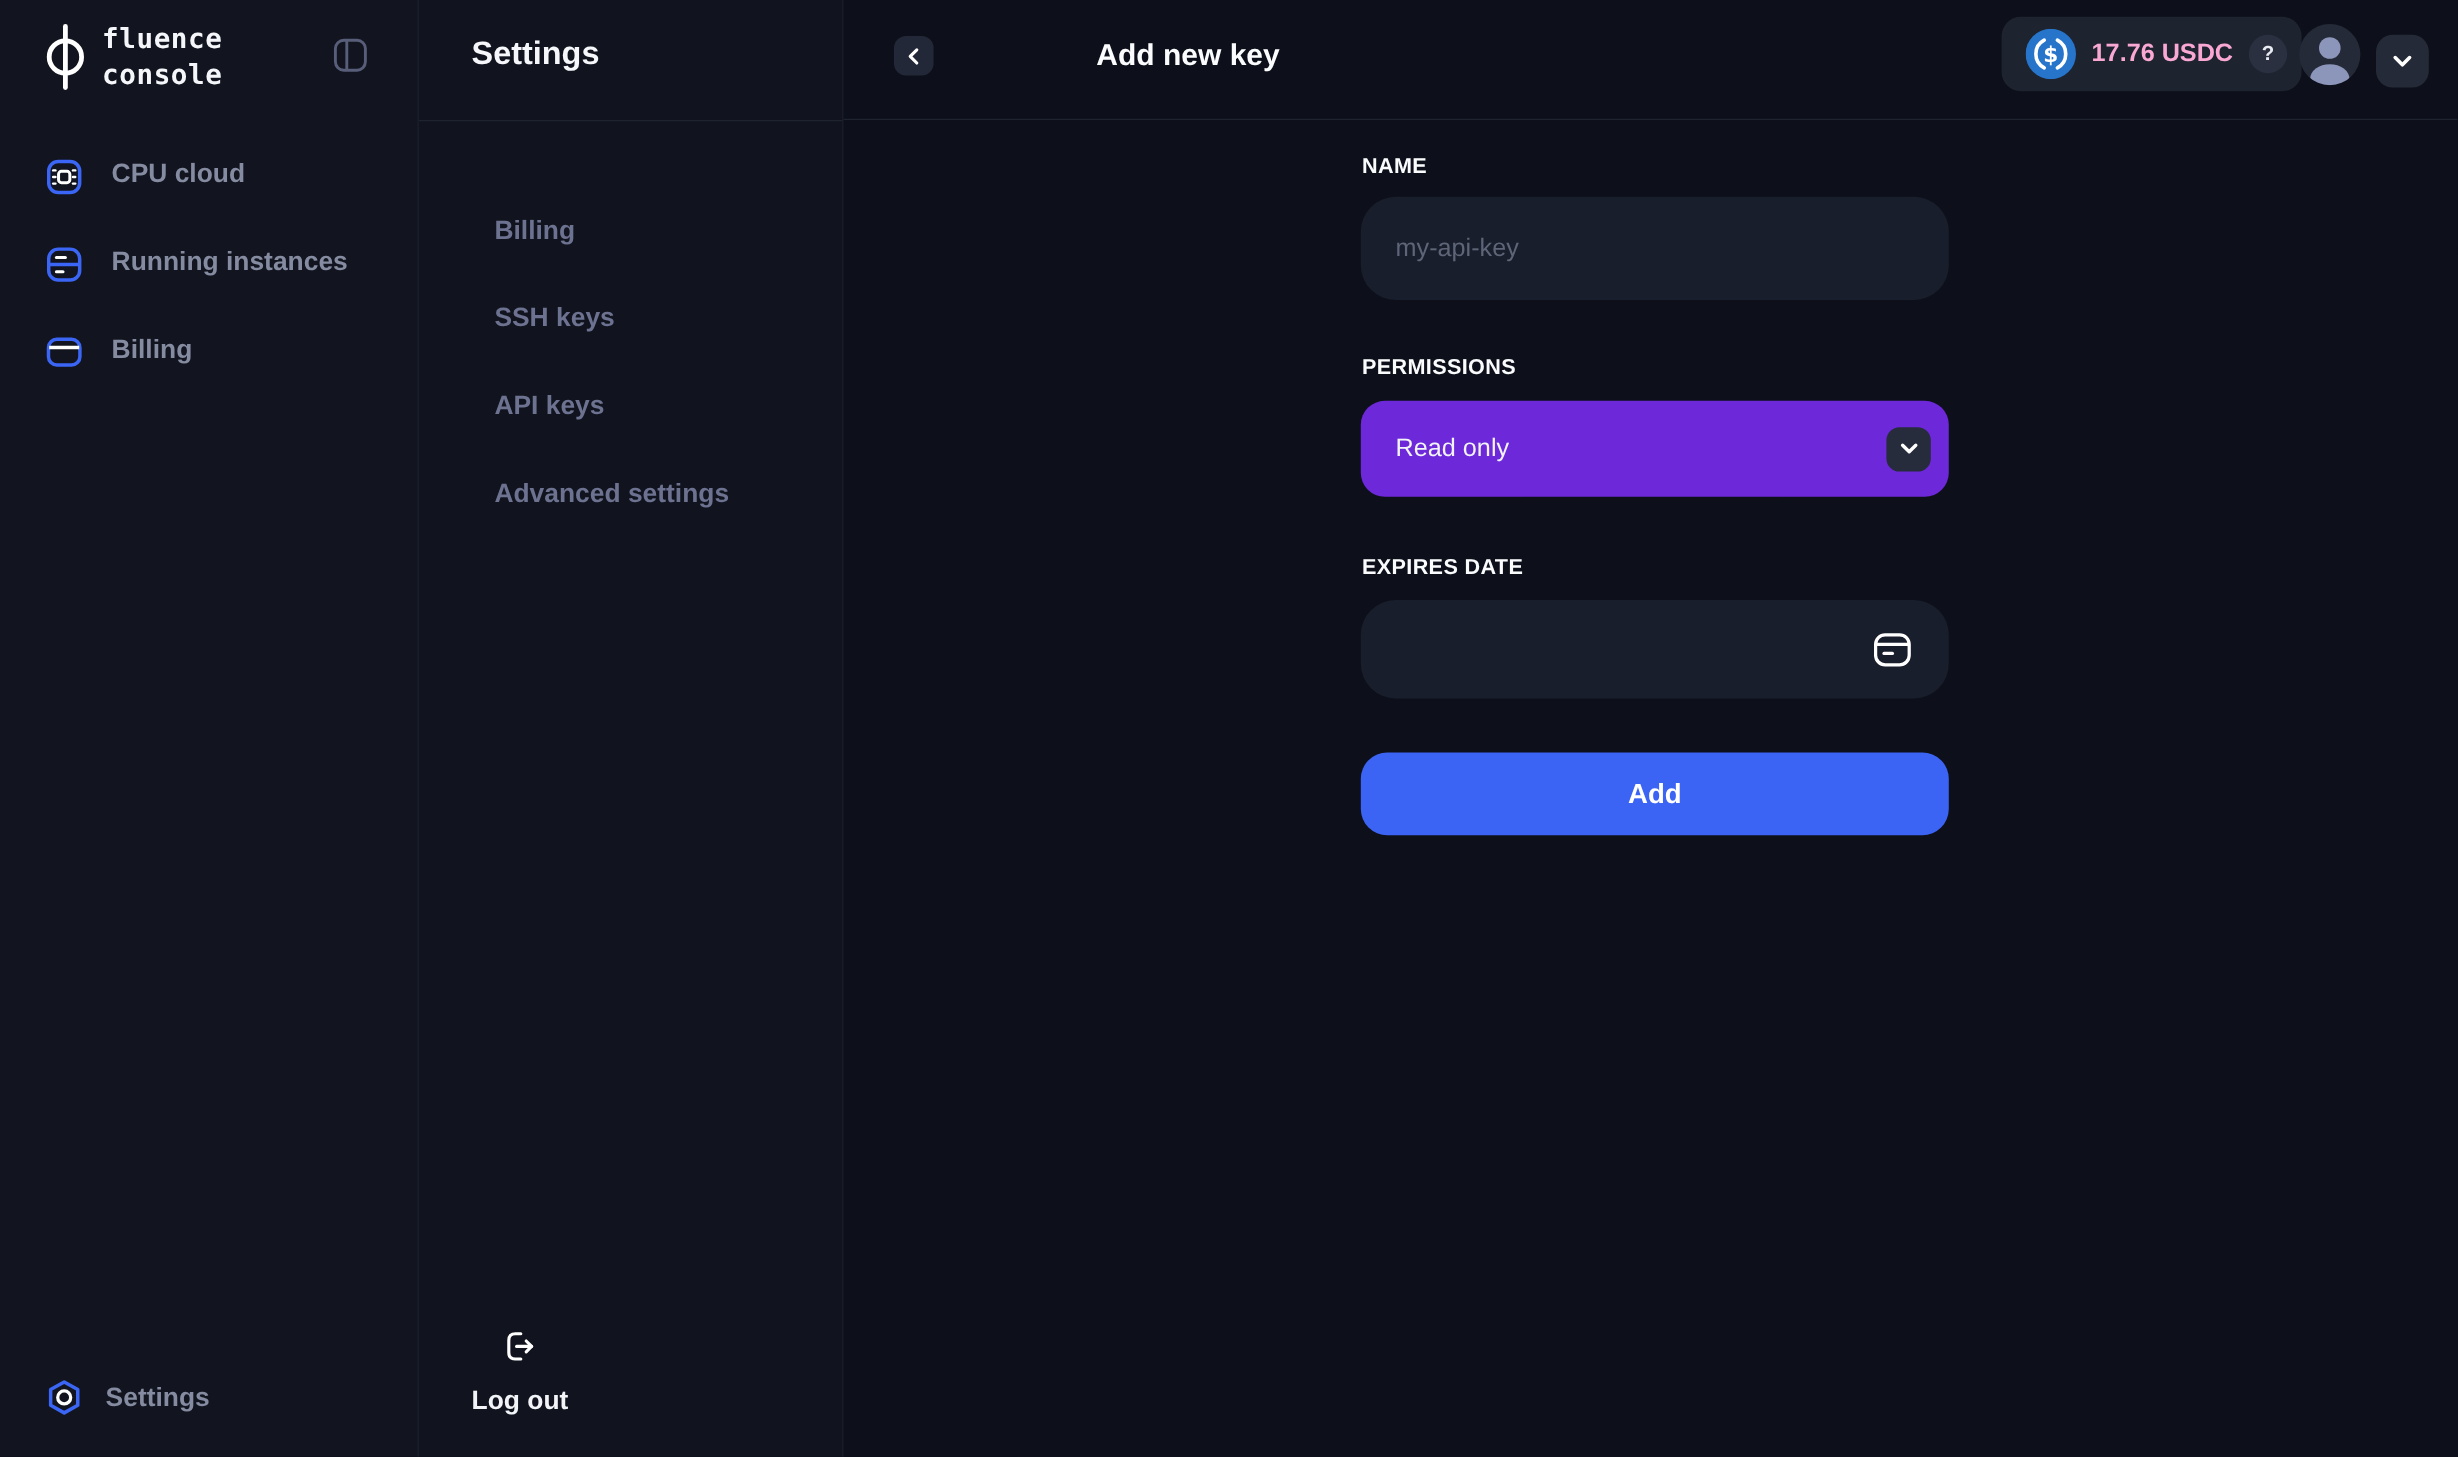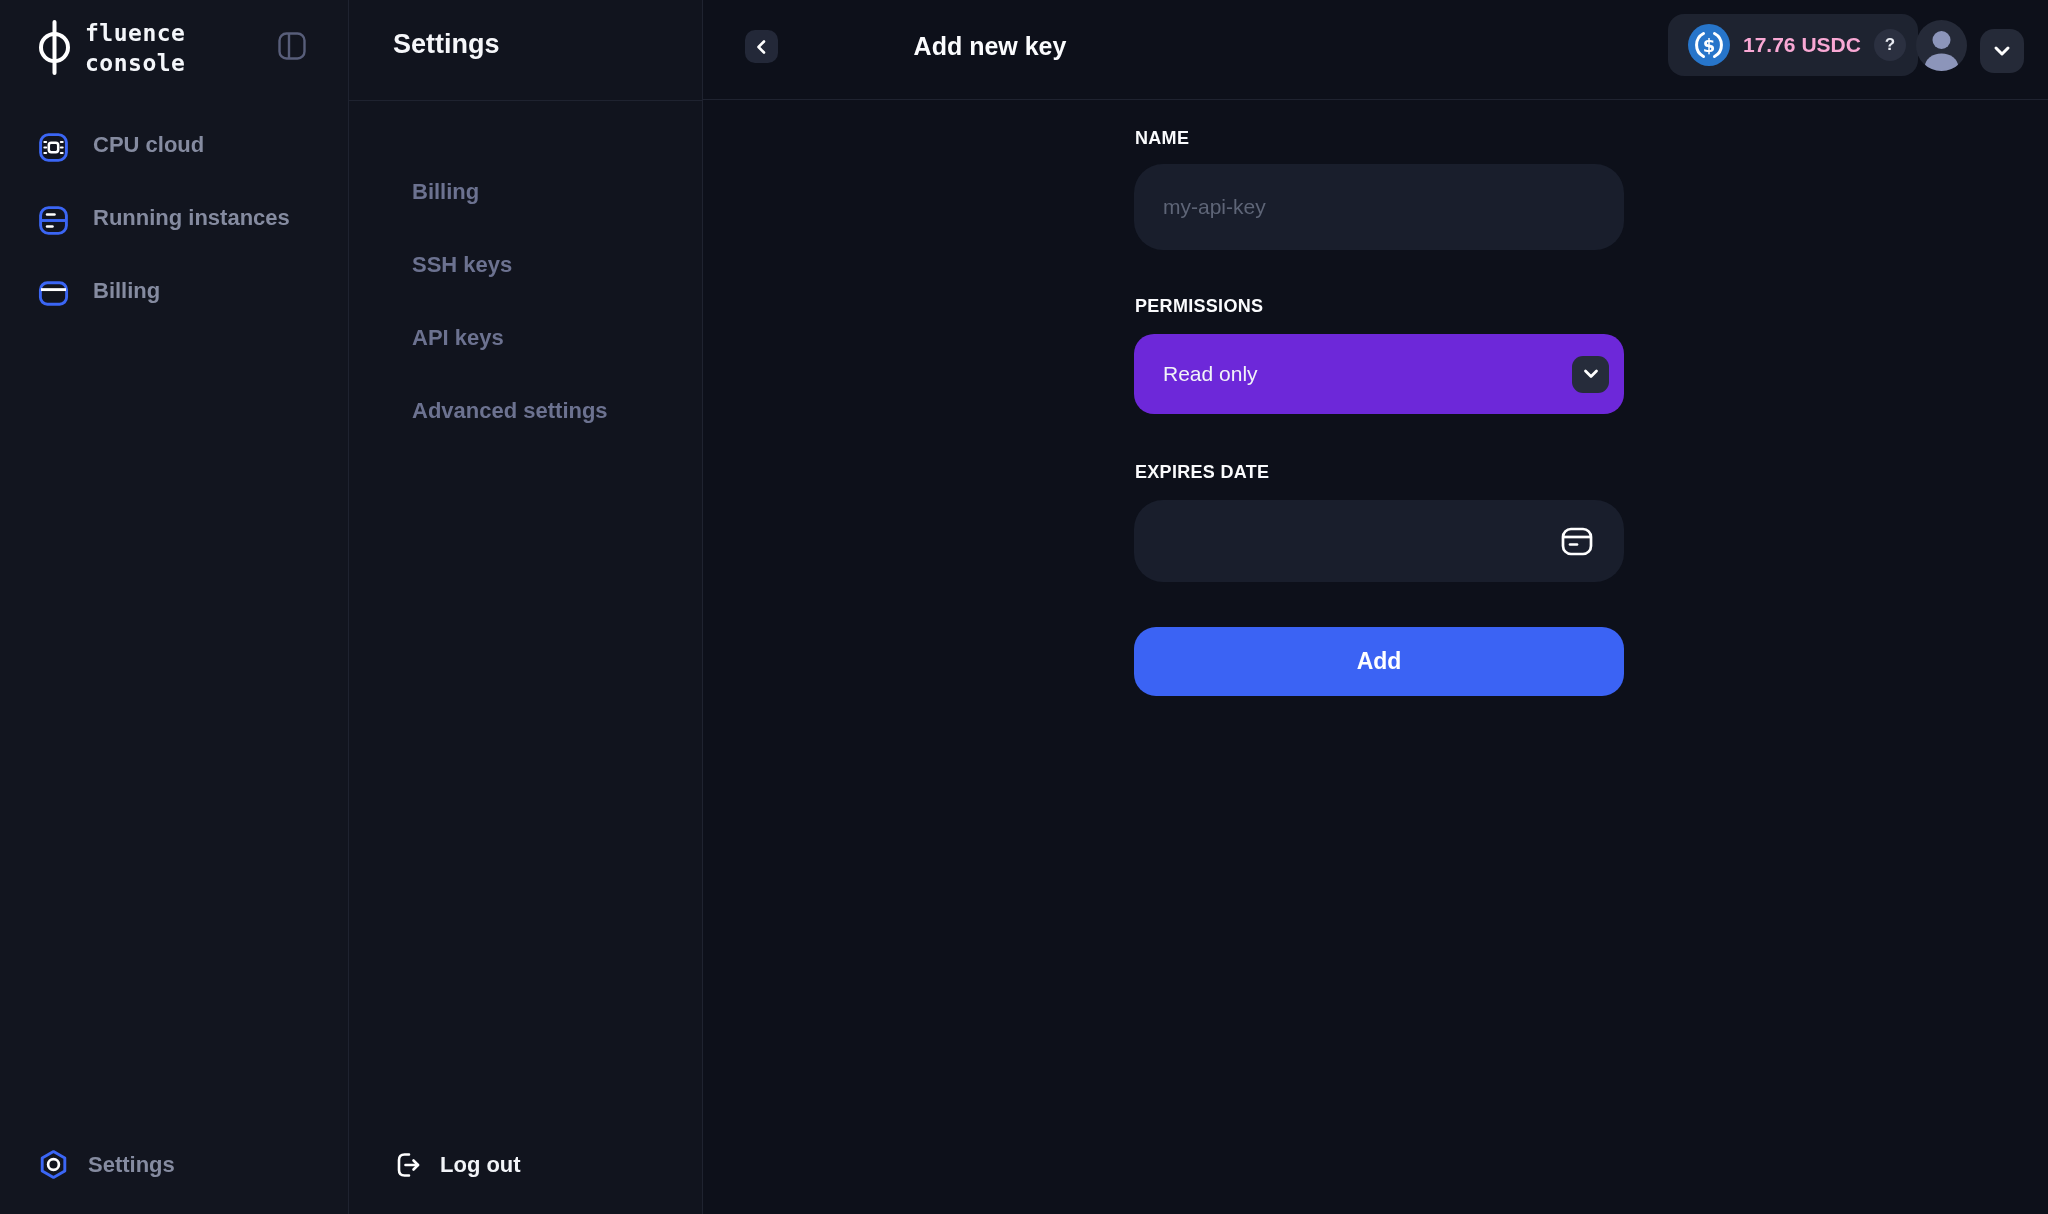--- a/index.html
+++ b/index.html
@@ -45,21 +45,21 @@
   }
   .panel-title { position:absolute; left:44px; top:29px; font-size:27px; font-weight:700; color:#f6f7fa; }
   .panel-divider { position:absolute; left:0; top:100px; width:100%; height:1px; background:#1f2330; }
   .panel-links { position:absolute; left:63px; top:155px; }
   .panel-link {
     height:73px; display:flex; align-items:center;
     font-size:22px; font-weight:600; color:#6c7290; cursor:pointer;
   }
   .logout-row {
     position:absolute; left:44px; bottom:34px;
-    display:flex; align-items:center; gap:17px; cursor:pointer;
+    display:flex; align-items:center; gap:17px; cursor:pointer;flex-direction:column;
   }
   .logout-label { font-size:22px; font-weight:600; color:#f2f4f8; }
 
   
   .main { position:absolute; left:703px; top:0; width:1345px; height:1214px; background:#0d101a; }
   .main-header { position:absolute; left:0; top:0; width:100%; height:100px; border-bottom:1px solid #1f2330; }
   .back-btn {
     position:absolute; left:42px; top:30px; width:33px; height:33px;
     background:#232838; border-radius:10px;
     display:flex; align-items:center; justify-content:center; cursor:pointer;

